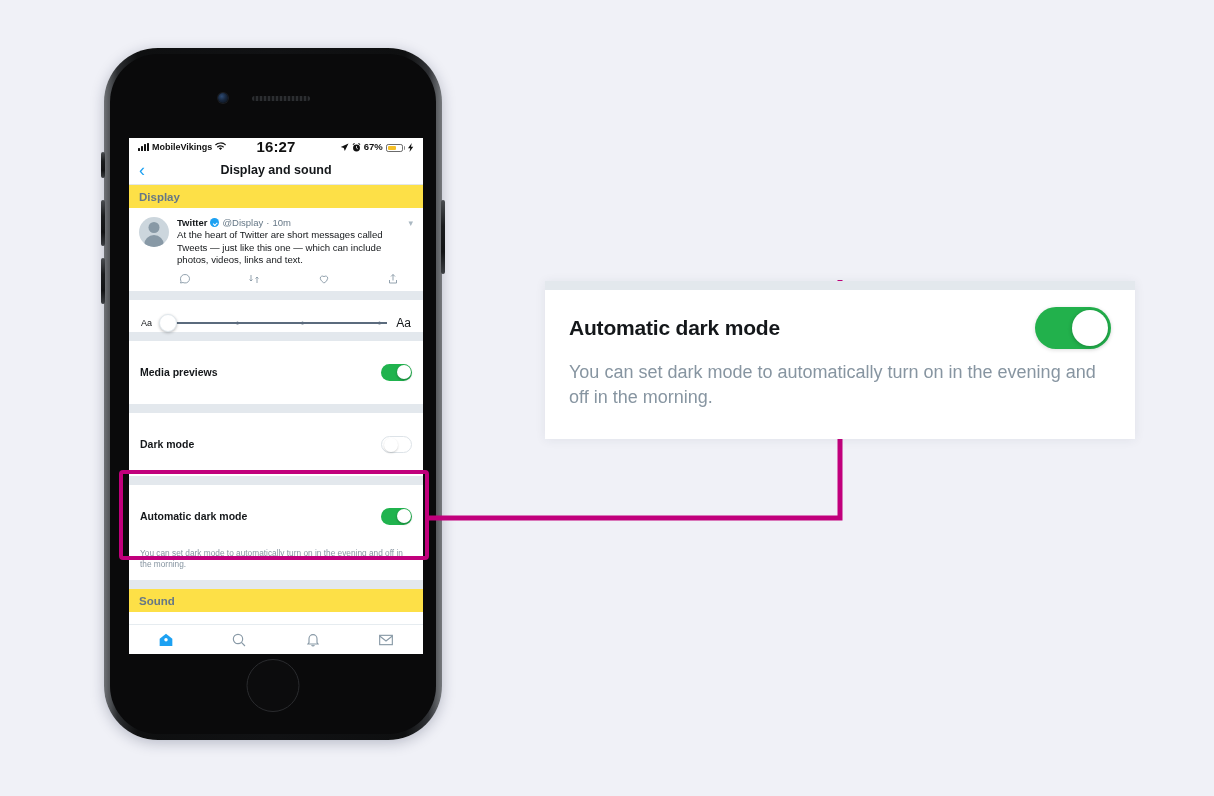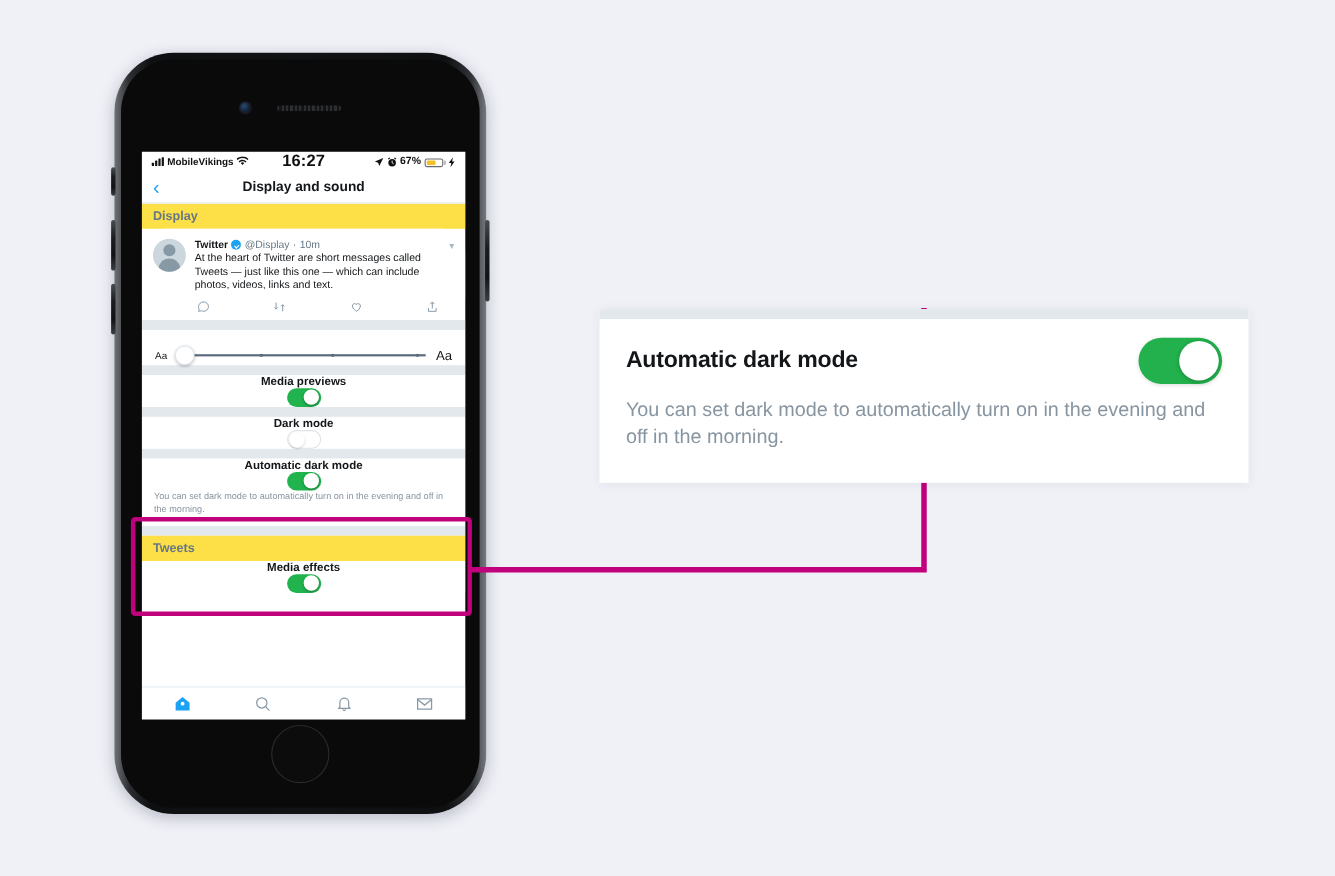--- a/index.html
+++ b/index.html
@@ -83,21 +83,21 @@
   #nav-title { flex:1; text-align:center; font-size:12.5px; font-weight:bold; color:#14171a; }
 
   
   .section-header {
     background:#fde047; color:#667786; font-size:11.5px; font-weight:bold;
     padding:6px 10px 5px;
   }
   .group-gap { height:9px; background:#e3e8ed; }
 
   
-  #tweet-card { background:#fff; padding:9px 10px 4px 10px; display:flex; gap:8px;border-radius:21px; }
+  #tweet-card { background:#fff; padding:9px 10px 4px 10px; display:flex; gap:8px; }
   #avatar { width:30px;height:30px;border-radius:50%;background:#ccd6dd;position:relative;flex:none;overflow:hidden; }
   #avatar::before{content:"";position:absolute;left:50%;top:5px;transform:translateX(-50%);width:11px;height:11px;border-radius:50%;background:#8899a6;}
   #avatar::after{content:"";position:absolute;left:50%;top:18px;transform:translateX(-50%);width:20px;height:15px;border-radius:10px 10px 0 0;background:#8899a6;}
   .tw-body { flex:1; min-width:0; }
   .tw-head { display:flex; align-items:center; gap:3px; font-size:9.5px; }
   .tw-name { font-weight:bold; color:#14171a; }
   .tw-verify { width:9px;height:9px;border-radius:50%;background:#1da1f2;position:relative;flex:none; }
   .tw-verify::after{content:"";position:absolute;left:2.2px;top:3.6px;width:3.4px;height:1.6px;border-left:1.2px solid #fff;border-bottom:1.2px solid #fff;transform:rotate(-45deg);}
   .tw-handle { color:#657786; }
   .tw-caret { margin-left:auto; color:#aab8c2; font-size:9px; }
@@ -110,21 +110,21 @@
   .aa-small { font-size:9px; color:#14171a; }
   .aa-big { font-size:12px; color:#14171a; }
   #slider-track { flex:1; position:relative; height:18px; display:flex; align-items:center; }
   #slider-line { position:absolute; left:0; right:0; height:1.2px; background:#5b6b7d; }
   .tick { position:absolute; width:3px;height:3px;border-radius:50%;background:#5b6b7d; top:50%; transform:translateY(-50%); }
   #slider-knob { position:absolute; left:-2px; top:50%; transform:translateY(-50%);
     width:18px;height:18px;border-radius:50%;background:#fff;border:.5px solid #e1e8ed;
     box-shadow:0 1px 3px rgba(0,0,0,.26); }
 
   
-  .setting-row { background:#fff; padding:0 11px; display:flex; align-items:center;flex-direction:column; }
+  .setting-row { background:#fff; padding:23px 11px; display:flex; align-items:center; }
   .setting-label { font-size:10.5px; font-weight:bold; color:#14171a; flex:1; }
   .setting-desc { font-size:8.3px; line-height:1.38; color:#8795a1; padding:0 11px 9px; background:#fff; }
 
   .toggle { width:31px;height:17px;border-radius:9px;position:relative;flex:none; }
   .toggle.on  { background:#20b34e; }
   .toggle.off { background:#fff; border:1px solid #dde3e8; }
   .toggle .knob { position:absolute; top:1.5px; width:14px;height:14px;border-radius:50%;background:#fff;
     box-shadow:0 1px 2.5px rgba(0,0,0,.32); }
   .toggle.on .knob  { right:1.5px; }
   .toggle.off .knob { left:1.5px; box-shadow:0 1px 2px rgba(0,0,0,.18); }
@@ -290,21 +290,21 @@
         <div class="setting-row">
           <span class="setting-label">Automatic dark mode</span>
           <span class="toggle on">
               <span class="knob"></span>
             </span>
         </div>
         <div class="setting-desc">You can set dark mode to automatically turn on in the evening and off in the morning.</div>
 
         <div class="group-gap"></div>
 
-        <div class="section-header">Tweets</div>
+        <div class="section-header">Sound</div>
         <div class="setting-row">
           <span class="setting-label">Media effects</span>
           <span class="toggle on">
               <span class="knob"></span>
             </span>
         </div>
 
         <div id="tab-bar">
           <span class="tab-item">
             <svg viewBox="0 0 24 24">

